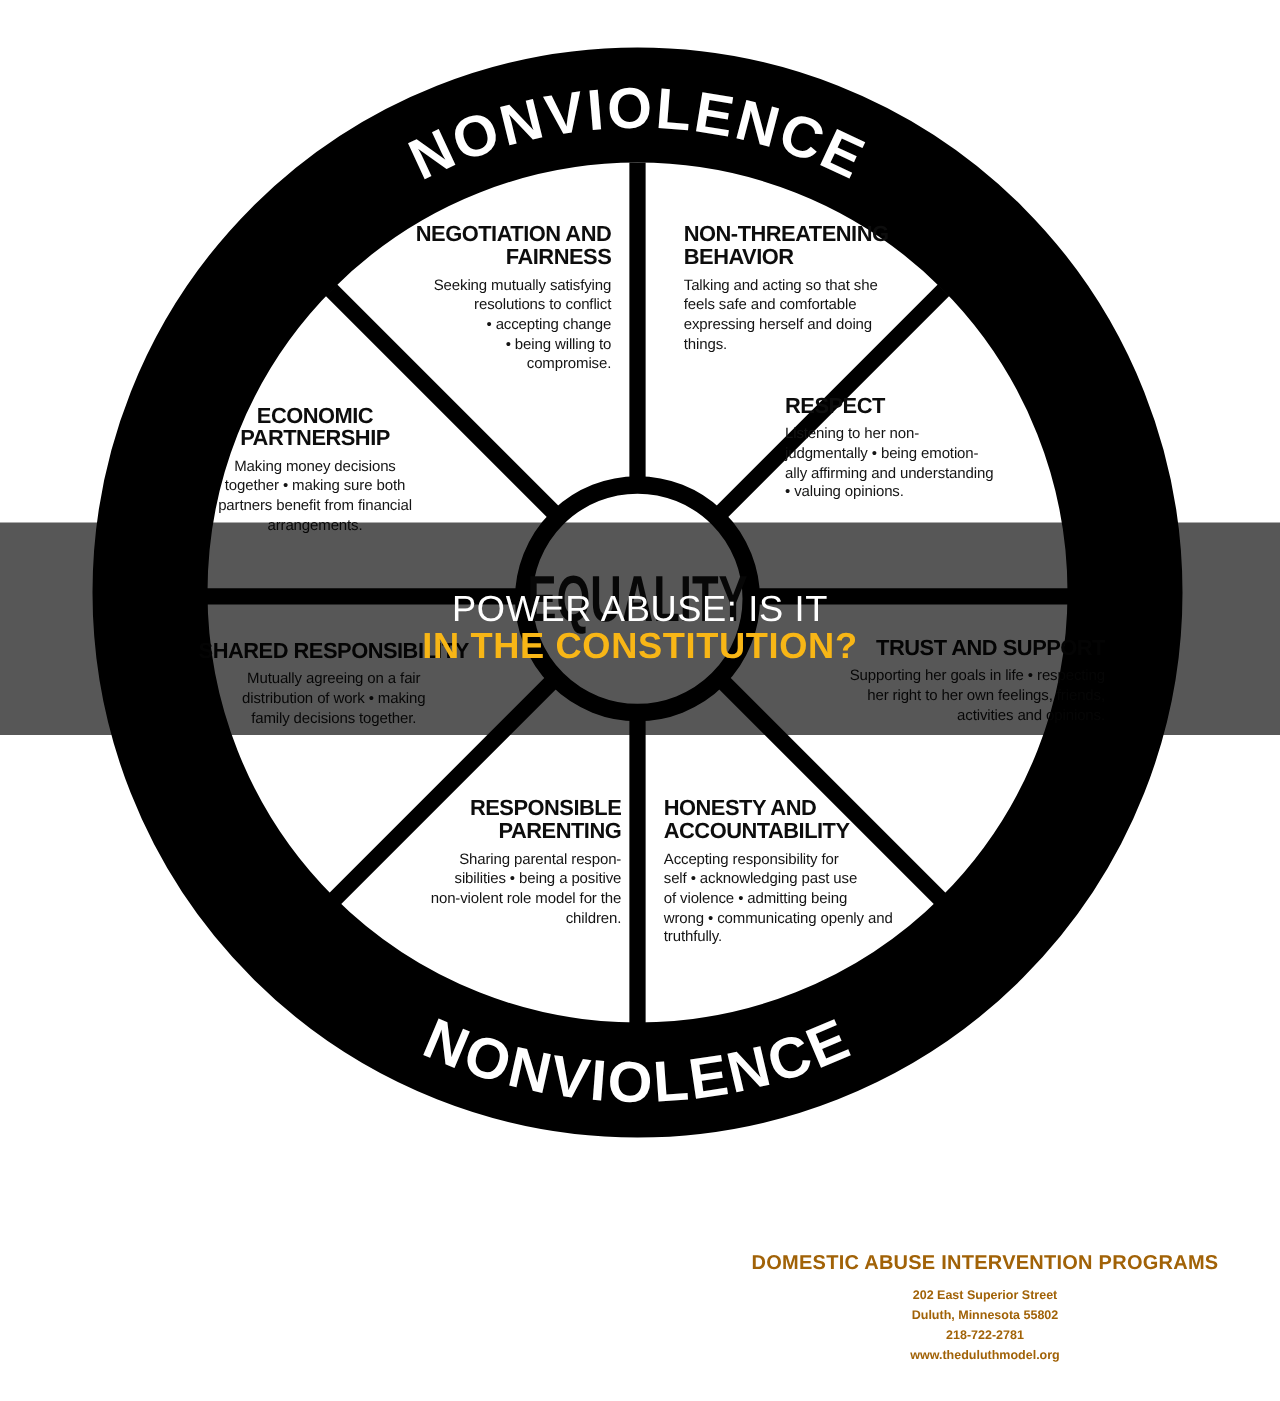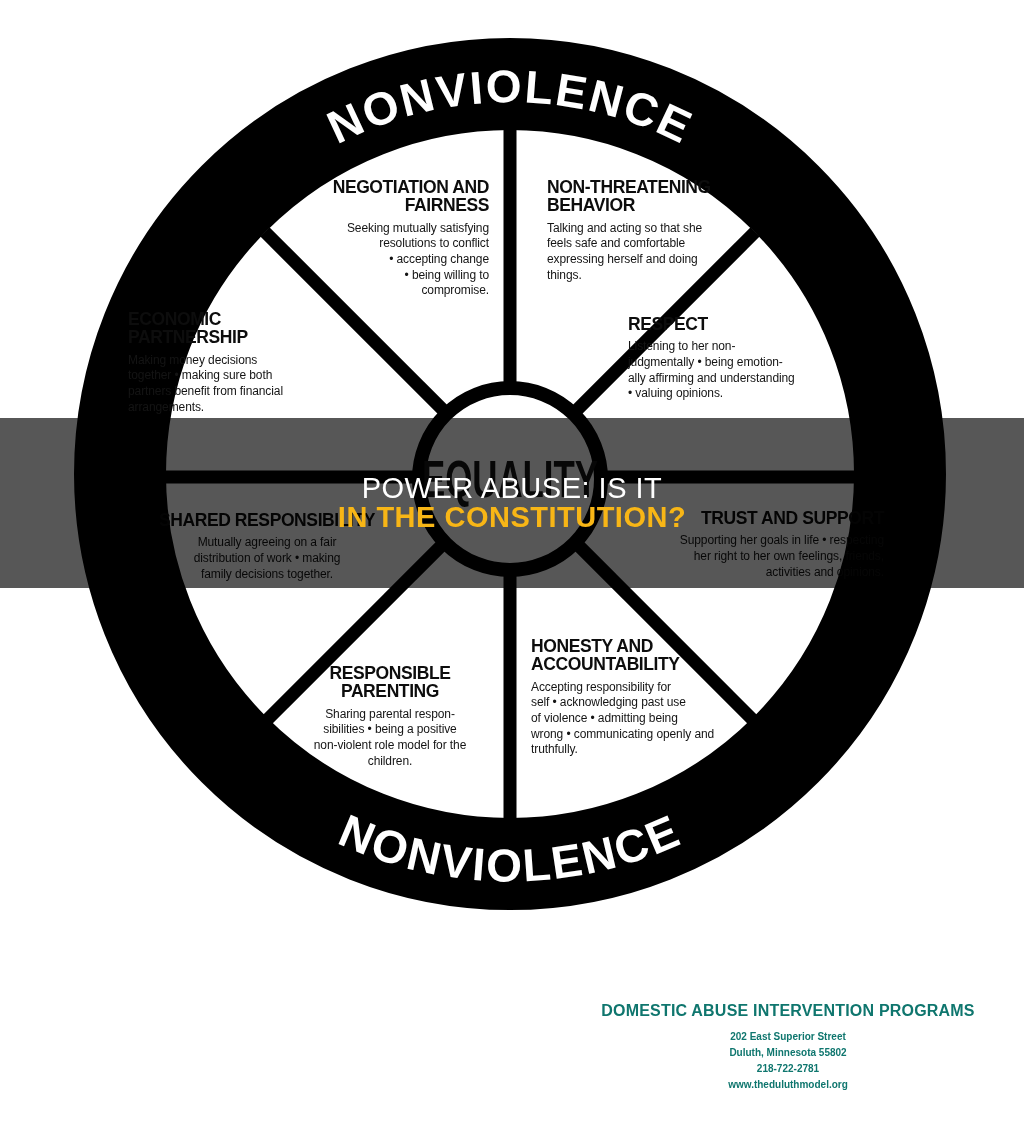--- a/index.html
+++ b/index.html
@@ -20,42 +20,42 @@
     margin:0 0 6px 0;
     font-size:17.5px;line-height:1.05;font-weight:700;color:#0d0d0d;
     letter-spacing:-0.4px;white-space:pre-line;
   }
   .seg p{
     margin:0;font-size:12px;line-height:1.3;font-weight:400;color:#141414;
     letter-spacing:-0.1px;white-space:pre-line;
   }
   .seg-negotiation{left:277px;top:178px;width:212px;text-align:right;}
   .seg-nonthreat{left:531px;top:178px;width:220px;text-align:left;margin-left:16px;}
-  .seg-economic{left:128px;top:310px;width:248px;text-align:left;}
+  .seg-economic{left:128px;top:323px;width:248px;text-align:center;}
   .seg-respect{left:628px;top:315px;width:212px;text-align:left;}
   .seg-shared{left:152px;top:511px;width:230px;text-align:center;}
   .seg-trust{left:592px;top:509px;width:292px;text-align:right;}
-  .seg-parenting{left:283px;top:664px;width:214px;text-align:center;}
+  .seg-parenting{left:283px;top:637px;width:214px;text-align:right;}
   .seg-honesty{left:531px;top:637px;width:225px;text-align:left;}
 
   .banner{
     position:absolute;left:0;top:418px;width:1024px;height:170px;z-index:10;
     background:var(--banner-overlay);
     display:flex;flex-direction:column;align-items:center;justify-content:center;gap:0;
   }
   .banner .line1{
     color:var(--banner-line1);font-size:29px;font-weight:400;letter-spacing:0.5px;line-height:1;
   }
   .banner .line2{
     color:var(--banner-line2);font-size:29px;font-weight:700;letter-spacing:0.5px;line-height:1;
   }
 
   .footer{
     position:absolute;left:570px;top:1002px;width:436px;z-index:2;
-    text-align:center;color:#0f766e;font-weight:700;
+    text-align:center;color:#a16207;font-weight:700;
   }
   .footer .org{font-size:16px;letter-spacing:0.2px;margin:0 0 9px 0;}
   .footer .line{font-size:10px;line-height:16px;margin:0;}
 </style>
 </head>
 <body>
 
 <div class="stage">
 
   <svg class="wheel-svg" width="1024" height="1121" viewBox="0 0 1024 1121">

